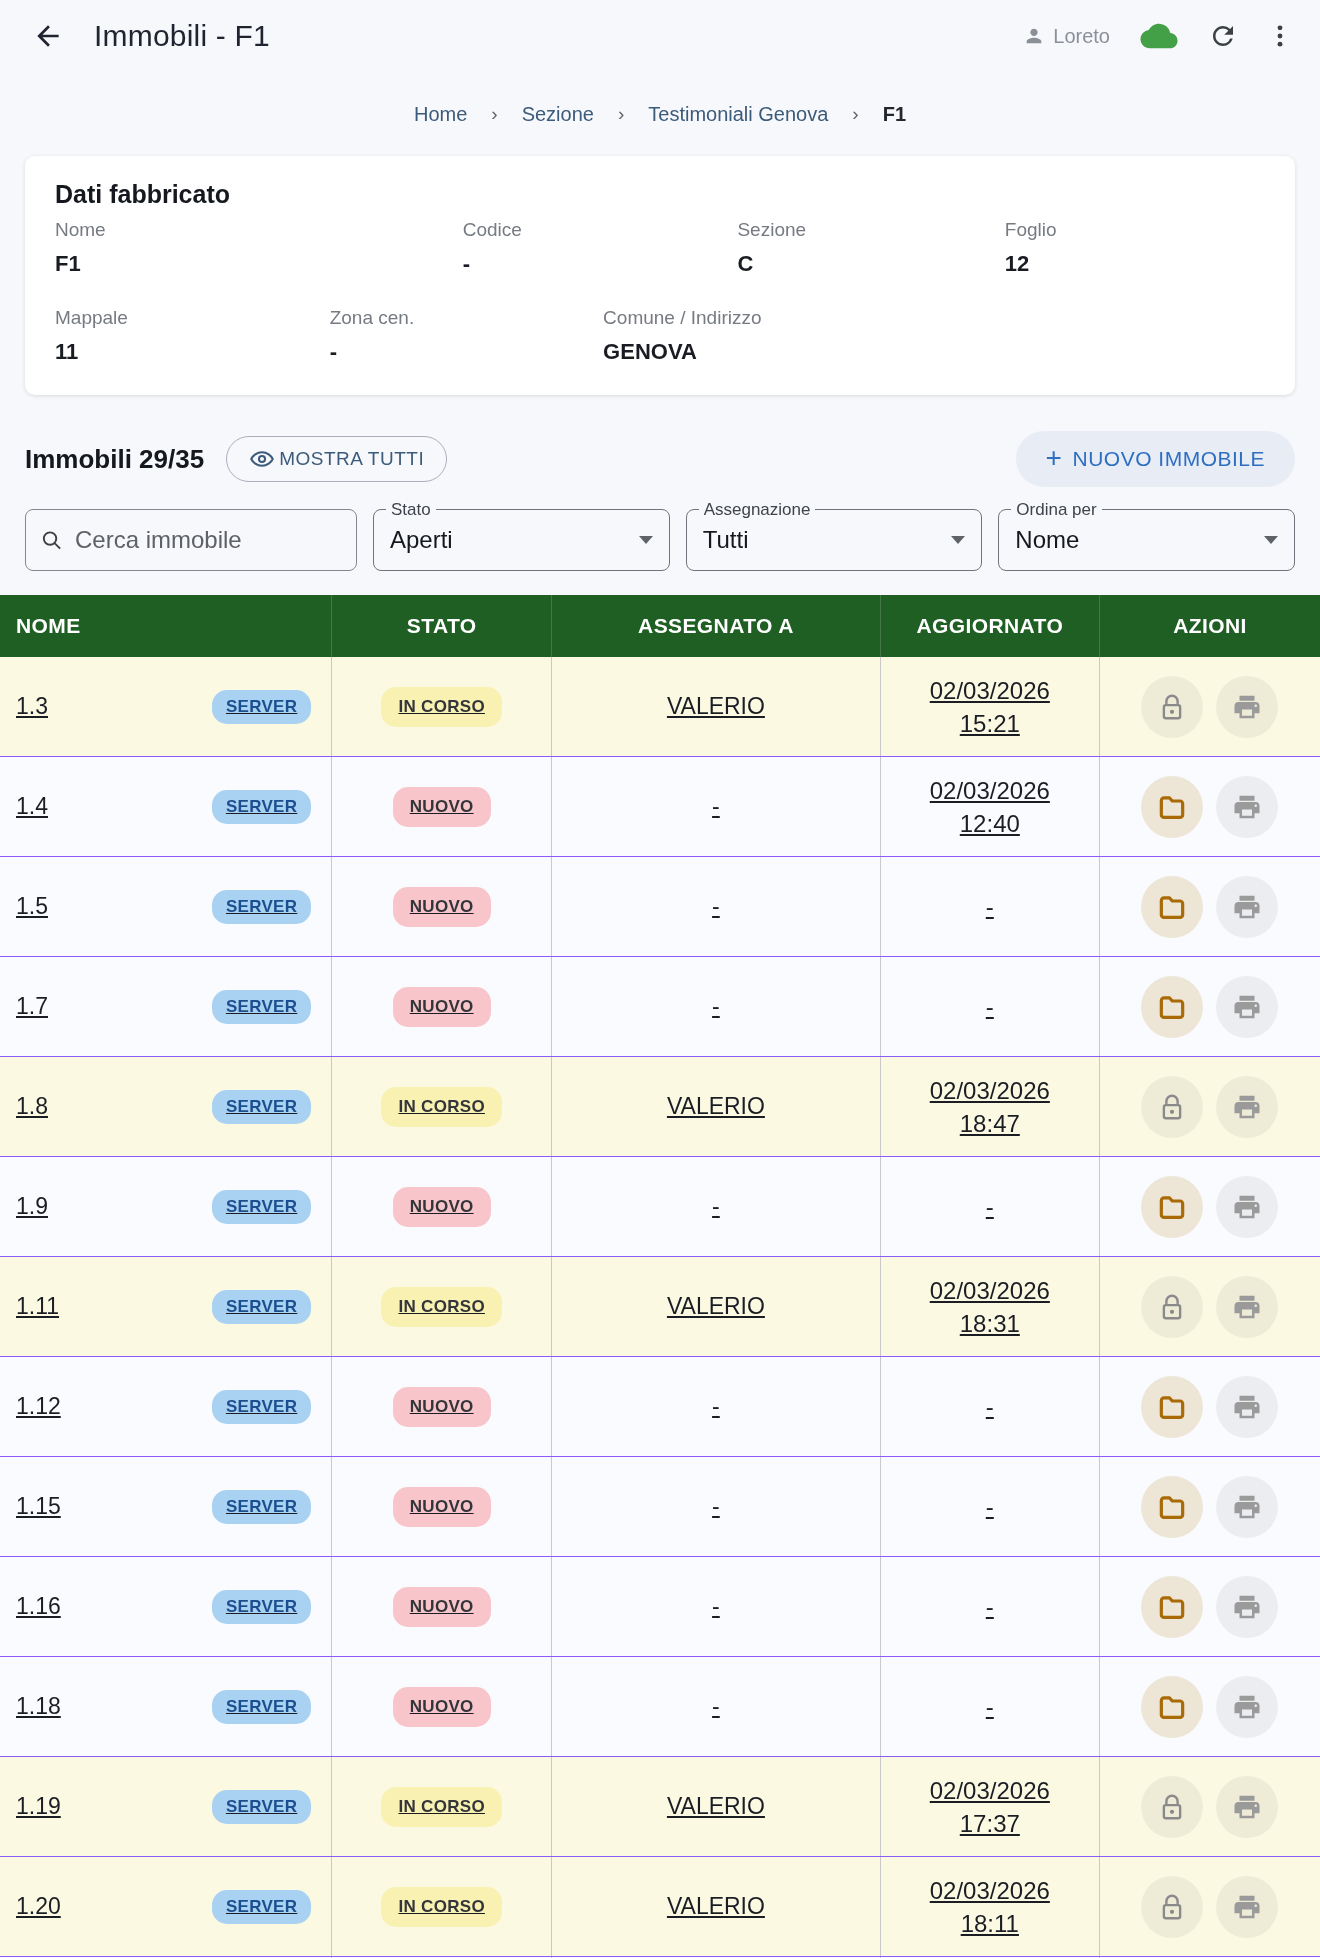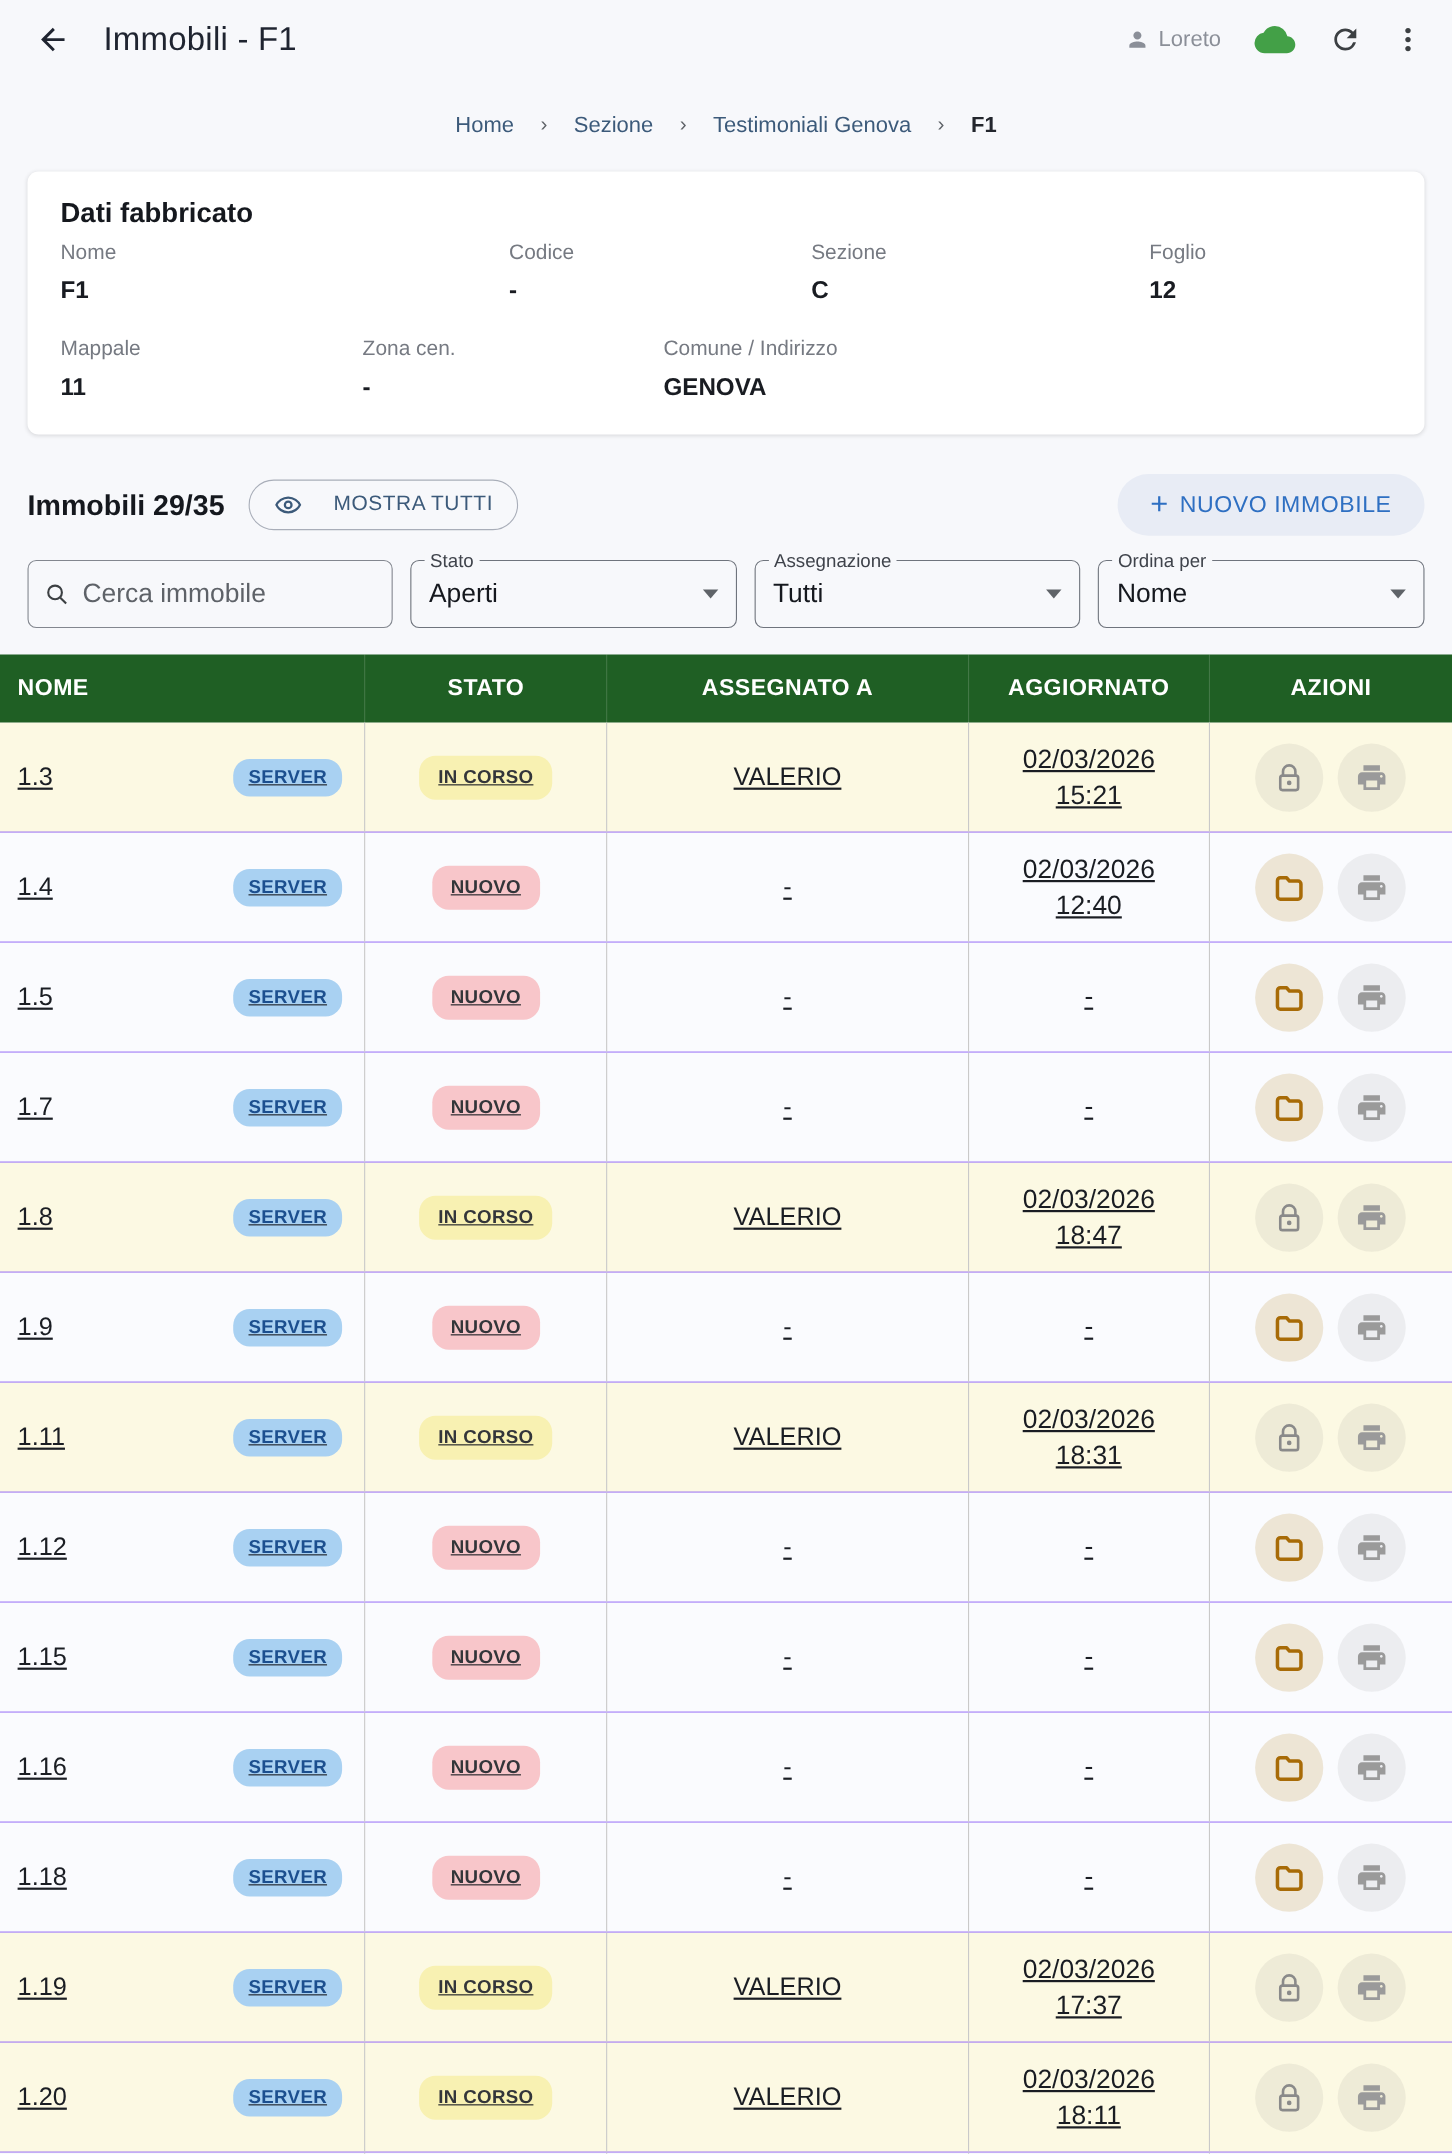--- a/index.html
+++ b/index.html
@@ -29,27 +29,27 @@
   .crumb-sep{color:#5f6368;font-size:19px;}
   .crumb-current{color:#23262d;font-weight:700;}
   
   .card{margin:0 25px;background:var(--card-bg);border-radius:10px;box-shadow:0 1px 4px rgba(0,0,0,0.12);
         padding:24px 30px 30px;}
   .card-title{font-size:25px;font-weight:700;color:#15181e;margin-bottom:10px;}
   .frow{display:flex;}
   .frow.first{margin-bottom:30px;}
   .fcell .flab{font-size:19px;color:#767a82;}
   .fcell .fval{font-size:22px;font-weight:700;color:#191c22;margin-top:10px;}
-  .r1c1{width:33.7%;} .r1c2{width:22.7%;} .r1c3{width:22.1%;} .r1c4{flex:1;margin-left:40px;}
+  .r1c1{width:33.7%;} .r1c2{width:22.7%;} .r1c3{width:22.1%;} .r1c4{flex:1;}
   .r2c1{width:22.7%;} .r2c2{width:22.6%;} .r2c3{flex:1;}
   
   .toolbar{margin:36px 25px 0;display:flex;align-items:center;}
   .count-heading{font-size:26px;font-weight:700;color:#15181e;}
   .show-all-btn{margin-left:22px;height:46px;border:1px solid #a9aeb9;border-radius:23px;background:transparent;
-    display:flex;align-items:center;gap:28px;padding:0 22px;color:var(--link-blue);font-size:19px;
+    display:flex;align-items:center;gap:4px;padding:0 22px;color:var(--link-blue);font-size:19px;
     letter-spacing:0.5px;cursor:pointer;font-family:inherit;}
   .new-btn{margin-left:auto;height:56px;border:none;border-radius:28px;background:#e8ecf5;cursor:pointer;
     display:flex;align-items:center;gap:10px;padding:0 30px;color:var(--action-blue);font-size:21px;
     font-weight:500;letter-spacing:0.5px;font-family:inherit;}
   .plus-glyph{font-size:28px;font-weight:400;line-height:1;margin-top:-3px;}
   
   .filters{margin:22px 25px 0;display:flex;gap:16px;}
   .search-box{width:332px;height:62px;border:1px solid #83878f;border-radius:8px;display:flex;
     align-items:center;gap:12px;padding:0 14px;}
   .search-box input{border:none;outline:none;background:transparent;font-size:24px;width:100%;

